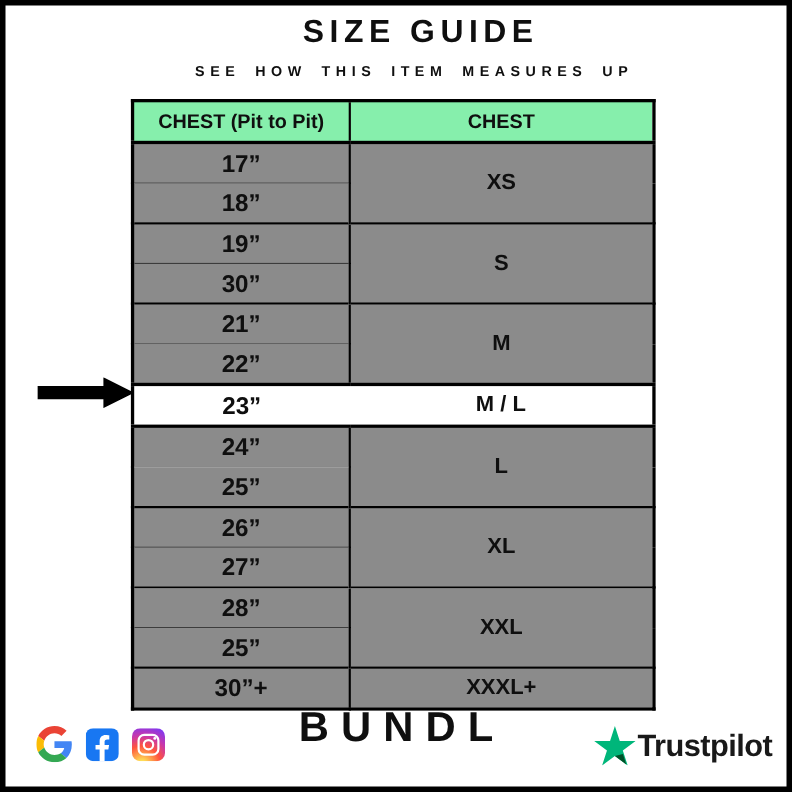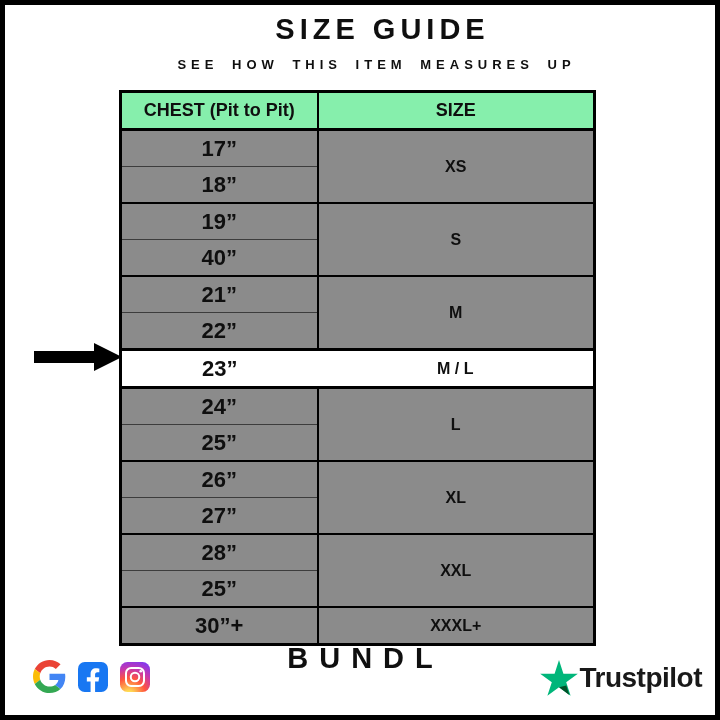--- a/index.html
+++ b/index.html
@@ -54,21 +54,21 @@
   th {
     background: #86efac;
     font-size: 18px;
     border-bottom: 3px solid #000;
   }
   th.size-col { border-left: 2px solid #000; }
   td {
     background: var(--row-gray, #8b8b8b);
     font-size: 22px;
   }
-  td.size-cell { border-left: 2px solid #000; font-size: 16px; }
+  td.size-cell { border-left: 2px solid #000; font-size: 20px; }
   tr.gf > td  { border-top: 2px solid #000; }
   tr.sub > td { border-top: 1.5px solid #3c3c3c; }
   tr.hl > td {
     background: var(--highlight-bg, #ffffff);
     border-top: 3px solid #000;
     border-bottom: 3px solid #000;
   }
   tr.hl > td.size-cell { border-left: hidden; }
   .arrow {
     position: absolute; left: 34px; top: 343px;
@@ -78,21 +78,21 @@
   .social {
     position: absolute; left: 33px; top: 660px;
     display: flex; align-items: center; gap: 12px;
   }
   .brand {
     position: absolute; left: 50%; top: 643px;
     transform: translateX(-50%);
     text-align: center; white-space: nowrap;
   }
   .brand-name {
-    font-size: 29px; font-weight: 800;
+    font-size: 38px; font-weight: 800;
     letter-spacing: 11px; text-indent: 11px;
     line-height: 1.05;
   }
   .brand-domain {
     font-size: 11px; font-weight: 700;
     letter-spacing: 4px; text-indent: 4px;
     margin-top: 2px;
   }
   .trustpilot {
     position: absolute; right: 18px; top: 660px;
@@ -112,37 +112,37 @@
 <div class="subtitle">SEE HOW THIS ITEM MEASURES UP</div>
 
 <table class="size-guide">
   <colgroup>
       <col class="c-chest">
       <col class="c-size">
     </colgroup>
   <thead>
     <tr>
       <th>CHEST (Pit to Pit)</th>
-      <th class="size-col">SIZE</th>
+      <th class="size-col">CHEST</th>
     </tr>
   </thead>
   <tbody>
     <tr class="gf">
       <td>17”</td>
       <td class="size-cell" rowspan="2">XS</td>
     </tr>
     <tr class="sub">
       <td>18”</td>
     </tr>
     <tr class="gf">
       <td>19”</td>
       <td class="size-cell" rowspan="2">S</td>
     </tr>
     <tr class="sub">
-      <td>40”</td>
+      <td>30”</td>
     </tr>
     <tr class="gf">
       <td>21”</td>
       <td class="size-cell" rowspan="2">M</td>
     </tr>
     <tr class="sub">
       <td>22”</td>
     </tr>
     <tr class="hl">
       <td>23”</td>

